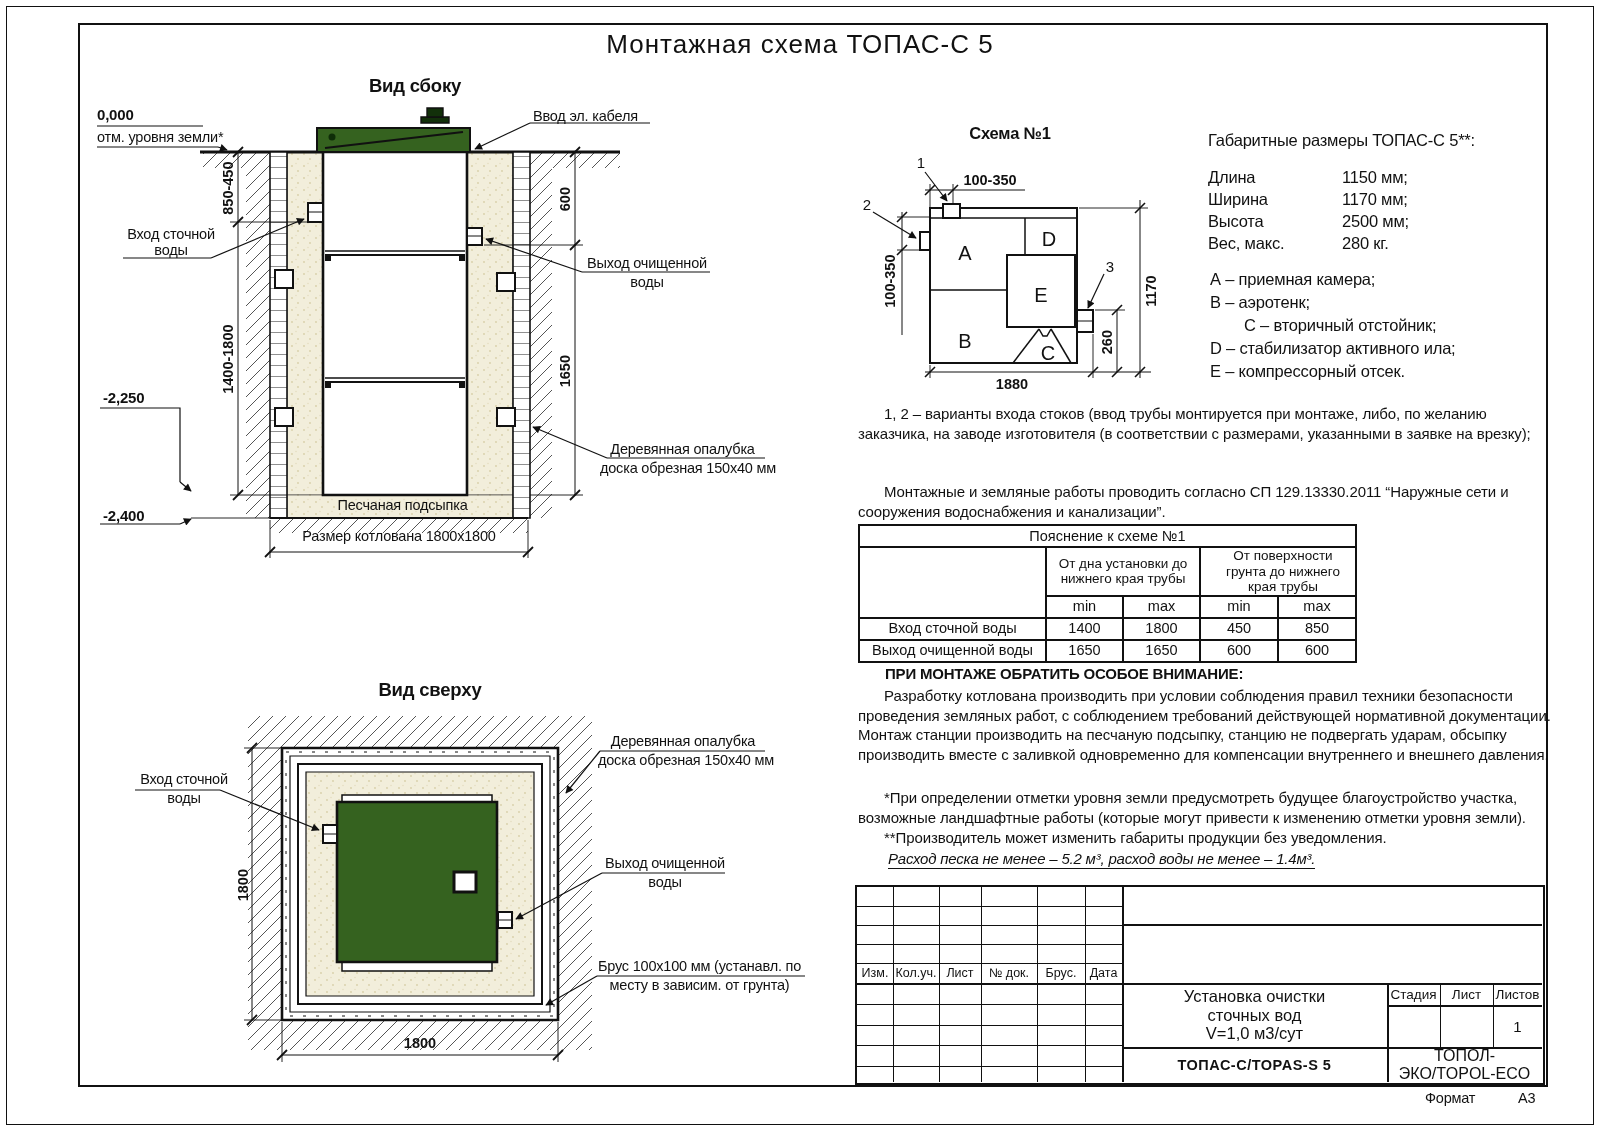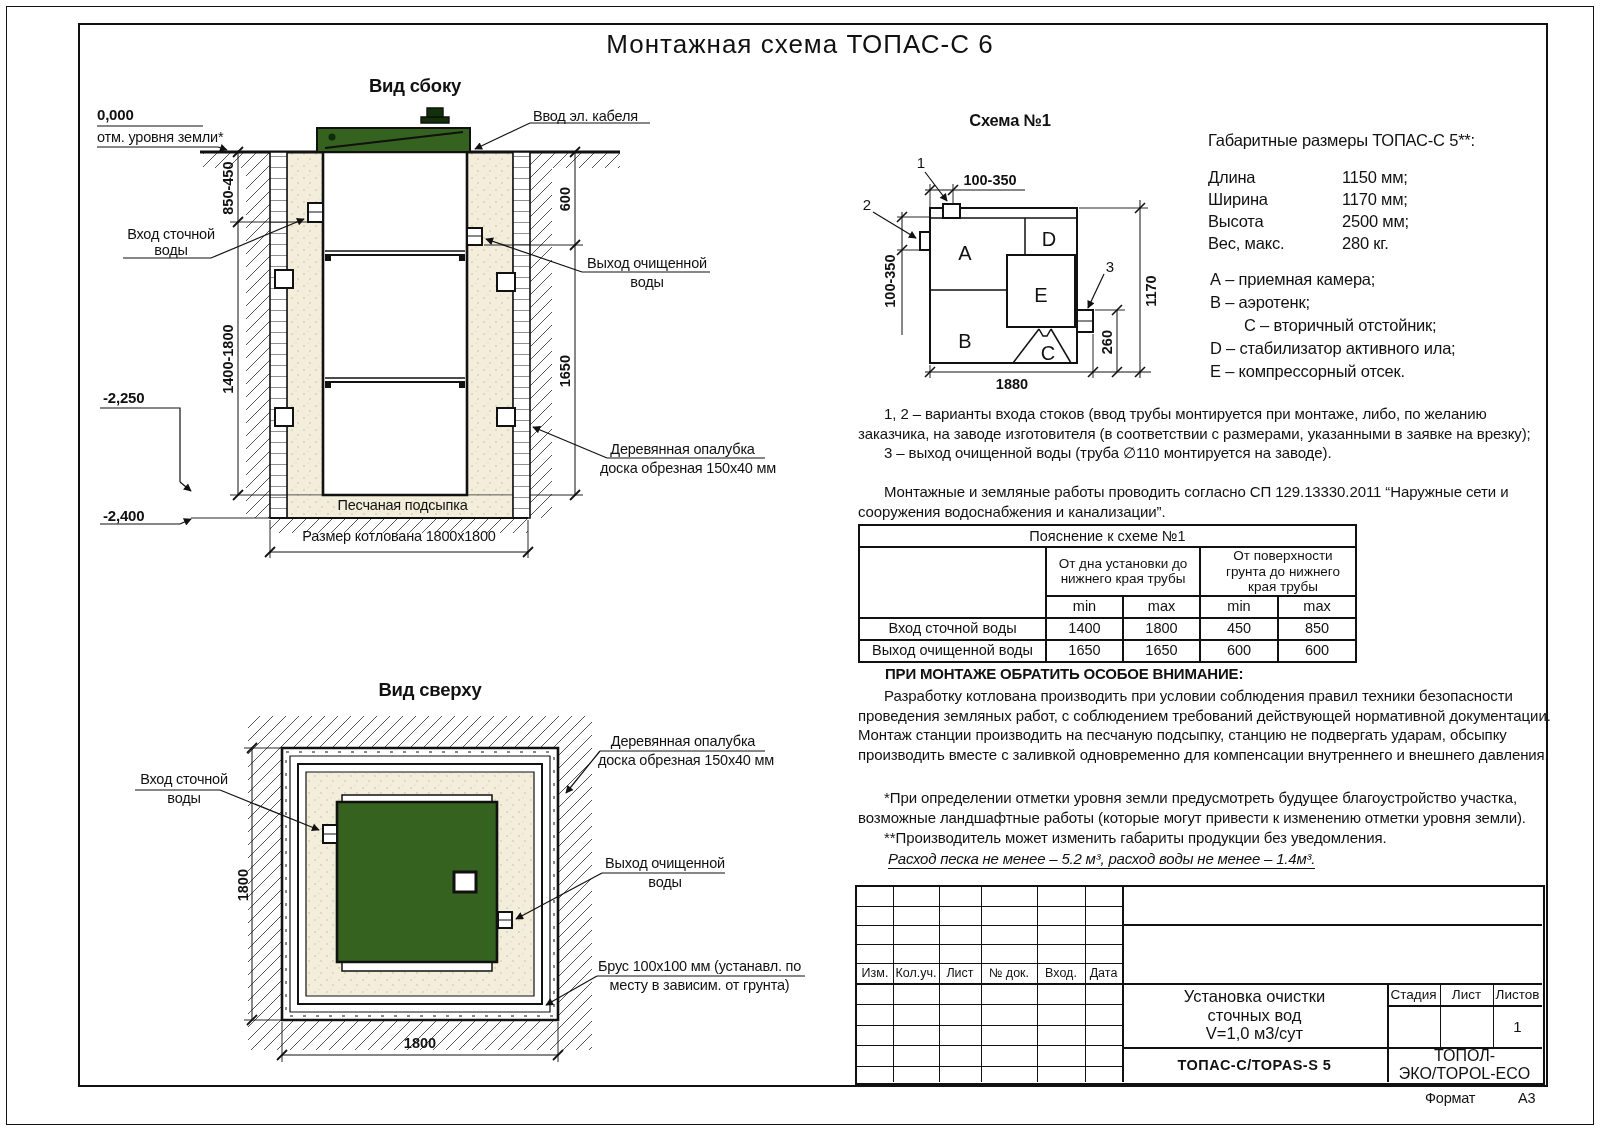--- a/index.html
+++ b/index.html
@@ -57,21 +57,21 @@
         <circle cx="9" cy="9" r="0.9" fill="#d8cfa8"></circle>
         <circle cx="7" cy="1.5" r="0.7" fill="#e2dabb"></circle>
       </pattern>
       <pattern id="plank" width="16" height="11" patternUnits="userSpaceOnUse">
         <rect width="16" height="11" fill="#ffffff"></rect>
         <path d="M0,0 H16" stroke="#222" stroke-width="1"></path>
       </pattern>
     </defs>
   </svg>
 
-  <div class="lbl t26 c" style="left:500px;top:30px;width:600px;">Монтажная схема ТОПАС-С 6</div>
+  <div class="lbl t26 c" style="left:500px;top:30px;width:600px;">Монтажная схема ТОПАС-С 5</div>
 
   <div class="lbl t19 c" style="left:345px;top:76px;width:140px;">Вид сбоку</div>
 
   <svg style="left:85px;top:90px;" width="700" height="485" viewBox="0 0 700 485">
 
     <rect x="118" y="62" width="67" height="16" fill="url(#hatch)"></rect>
     <rect x="443" y="62" width="92" height="16" fill="url(#hatch)"></rect>
     <rect x="161" y="62" width="24" height="366" fill="url(#hatch)"></rect>
     <rect x="443" y="62" width="24" height="366" fill="url(#hatch)"></rect>
     <rect x="185" y="428" width="258" height="15" fill="url(#hatch)"></rect>
@@ -231,21 +231,21 @@
     <div>Выход очищенной</div>
     <div style="margin-top:3px;">воды</div>
   </div>
   <div class="lbl t14 c" style="left:592px;top:958px;width:215px;">
     <div>Брус 100х100 мм (устанавл. по</div>
     <div style="margin-top:3px;">месту в зависим. от грунта)</div>
   </div>
   <div class="lbl dim c vt" style="left:218px;top:877px;width:50px;">1800</div>
   <div class="lbl dim c" style="left:360px;top:1035px;width:120px;">1800</div>
 
-  <div class="lbl t17 c" style="left:945px;top:111px;width:130px;font-weight:bold;">Схема №1</div>
+  <div class="lbl t17 c" style="left:945px;top:124px;width:130px;font-weight:bold;">Схема №1</div>
 
   <svg style="left:855px;top:150px;" width="330" height="265" viewBox="0 0 330 265">
     <rect x="75" y="58" width="147" height="155" fill="#fff" stroke="#111" stroke-width="2"></rect>
     <line x1="75" y1="68" x2="222" y2="68" stroke="#111" stroke-width="1.5"></line>
     <rect x="88" y="54" width="17" height="14" fill="#fff" stroke="#111" stroke-width="2"></rect>
     <rect x="65" y="82" width="10" height="18" fill="#fff" stroke="#111" stroke-width="2"></rect>
     <line x1="170" y1="68" x2="170" y2="105" stroke="#111" stroke-width="1.5"></line>
     <line x1="170" y1="105" x2="222" y2="105" stroke="#111" stroke-width="1.5"></line>
     <rect x="152" y="105" width="68" height="72" fill="#fff" stroke="#111" stroke-width="2"></rect>
     <line x1="75" y1="140" x2="152" y2="140" stroke="#111" stroke-width="1.5"></line>
@@ -309,21 +309,20 @@
   <div class="lbl t17" style="left:1208px;top:234px;">Вес, макс.</div>
   <div class="lbl t17" style="left:1342px;top:234px;">280 кг.</div>
   <div class="lbl t17" style="left:1210px;top:270px;">А – приемная камера;</div>
   <div class="lbl t17" style="left:1210px;top:293px;">В – аэротенк;</div>
   <div class="lbl t17" style="left:1244px;top:316px;">С – вторичный отстойник;</div>
   <div class="lbl t17" style="left:1210px;top:339px;">D – стабилизатор активного ила;</div>
   <div class="lbl t17" style="left:1210px;top:362px;">Е – компрессорный отсек.</div>
 
   <div class="para" style="left:858px;top:404px;width:688px;">
     <div class="ind">1, 2 – варианты входа  стоков (ввод трубы монтируется при монтаже, либо, по желанию заказчика, на заводе изготовителя (в соответствии с размерами, указанными в заявке на врезку);</div>
-    <div class="ind">3 – выход очищенной воды (труба ∅110 монтируется на заводе).</div>
   </div>
   <div class="para ind" style="left:858px;top:482px;width:688px;">Монтажные и земляные работы проводить согласно СП 129.13330.2011 “Наружные сети и сооружения водоснабжения и канализации”.</div>
 
   <table id="expl-table">
     <colgroup>
         <col style="width:187px;">
         <col style="width:77px;">
         <col style="width:77px;">
         <col style="width:78px;">
         <col style="width:78px;">
@@ -384,21 +383,21 @@
     <div class="hline thick" style="top:96px;width:265px;"></div>
     <div class="hline" style="top:117px;width:265px;"></div>
     <div class="hline" style="top:138px;width:265px;"></div>
     <div class="hline" style="top:158px;width:265px;"></div>
     <div class="hline" style="top:179px;width:265px;"></div>
 
     <div class="cell" style="left:0;top:76px;width:36px;height:20px;font-size:12.5px;">Изм.</div>
     <div class="cell" style="left:36px;top:76px;width:46px;height:20px;font-size:12.5px;">Кол.уч.</div>
     <div class="cell" style="left:82px;top:76px;width:42px;height:20px;font-size:12.5px;">Лист</div>
     <div class="cell" style="left:124px;top:76px;width:56px;height:20px;font-size:12.5px;">№ док.</div>
-    <div class="cell" style="left:180px;top:76px;width:48px;height:20px;font-size:12.5px;">Вход.</div>
+    <div class="cell" style="left:180px;top:76px;width:48px;height:20px;font-size:12.5px;">Брус.</div>
     <div class="cell" style="left:228px;top:76px;width:37px;height:20px;font-size:12.5px;">Дата</div>
 
     <div class="hline thick" style="top:37px;left:265px;width:420px;"></div>
     <div class="hline thick" style="top:96px;left:265px;width:420px;"></div>
     <div class="vline thick" style="left:530px;top:96px;height:99px;"></div>
     <div class="hline thick" style="top:118px;left:530px;width:155px;"></div>
     <div class="hline thick" style="top:160px;left:265px;width:420px;"></div>
     <div class="vline" style="left:583px;top:96px;height:64px;"></div>
     <div class="vline" style="left:636px;top:96px;height:64px;"></div>
 

